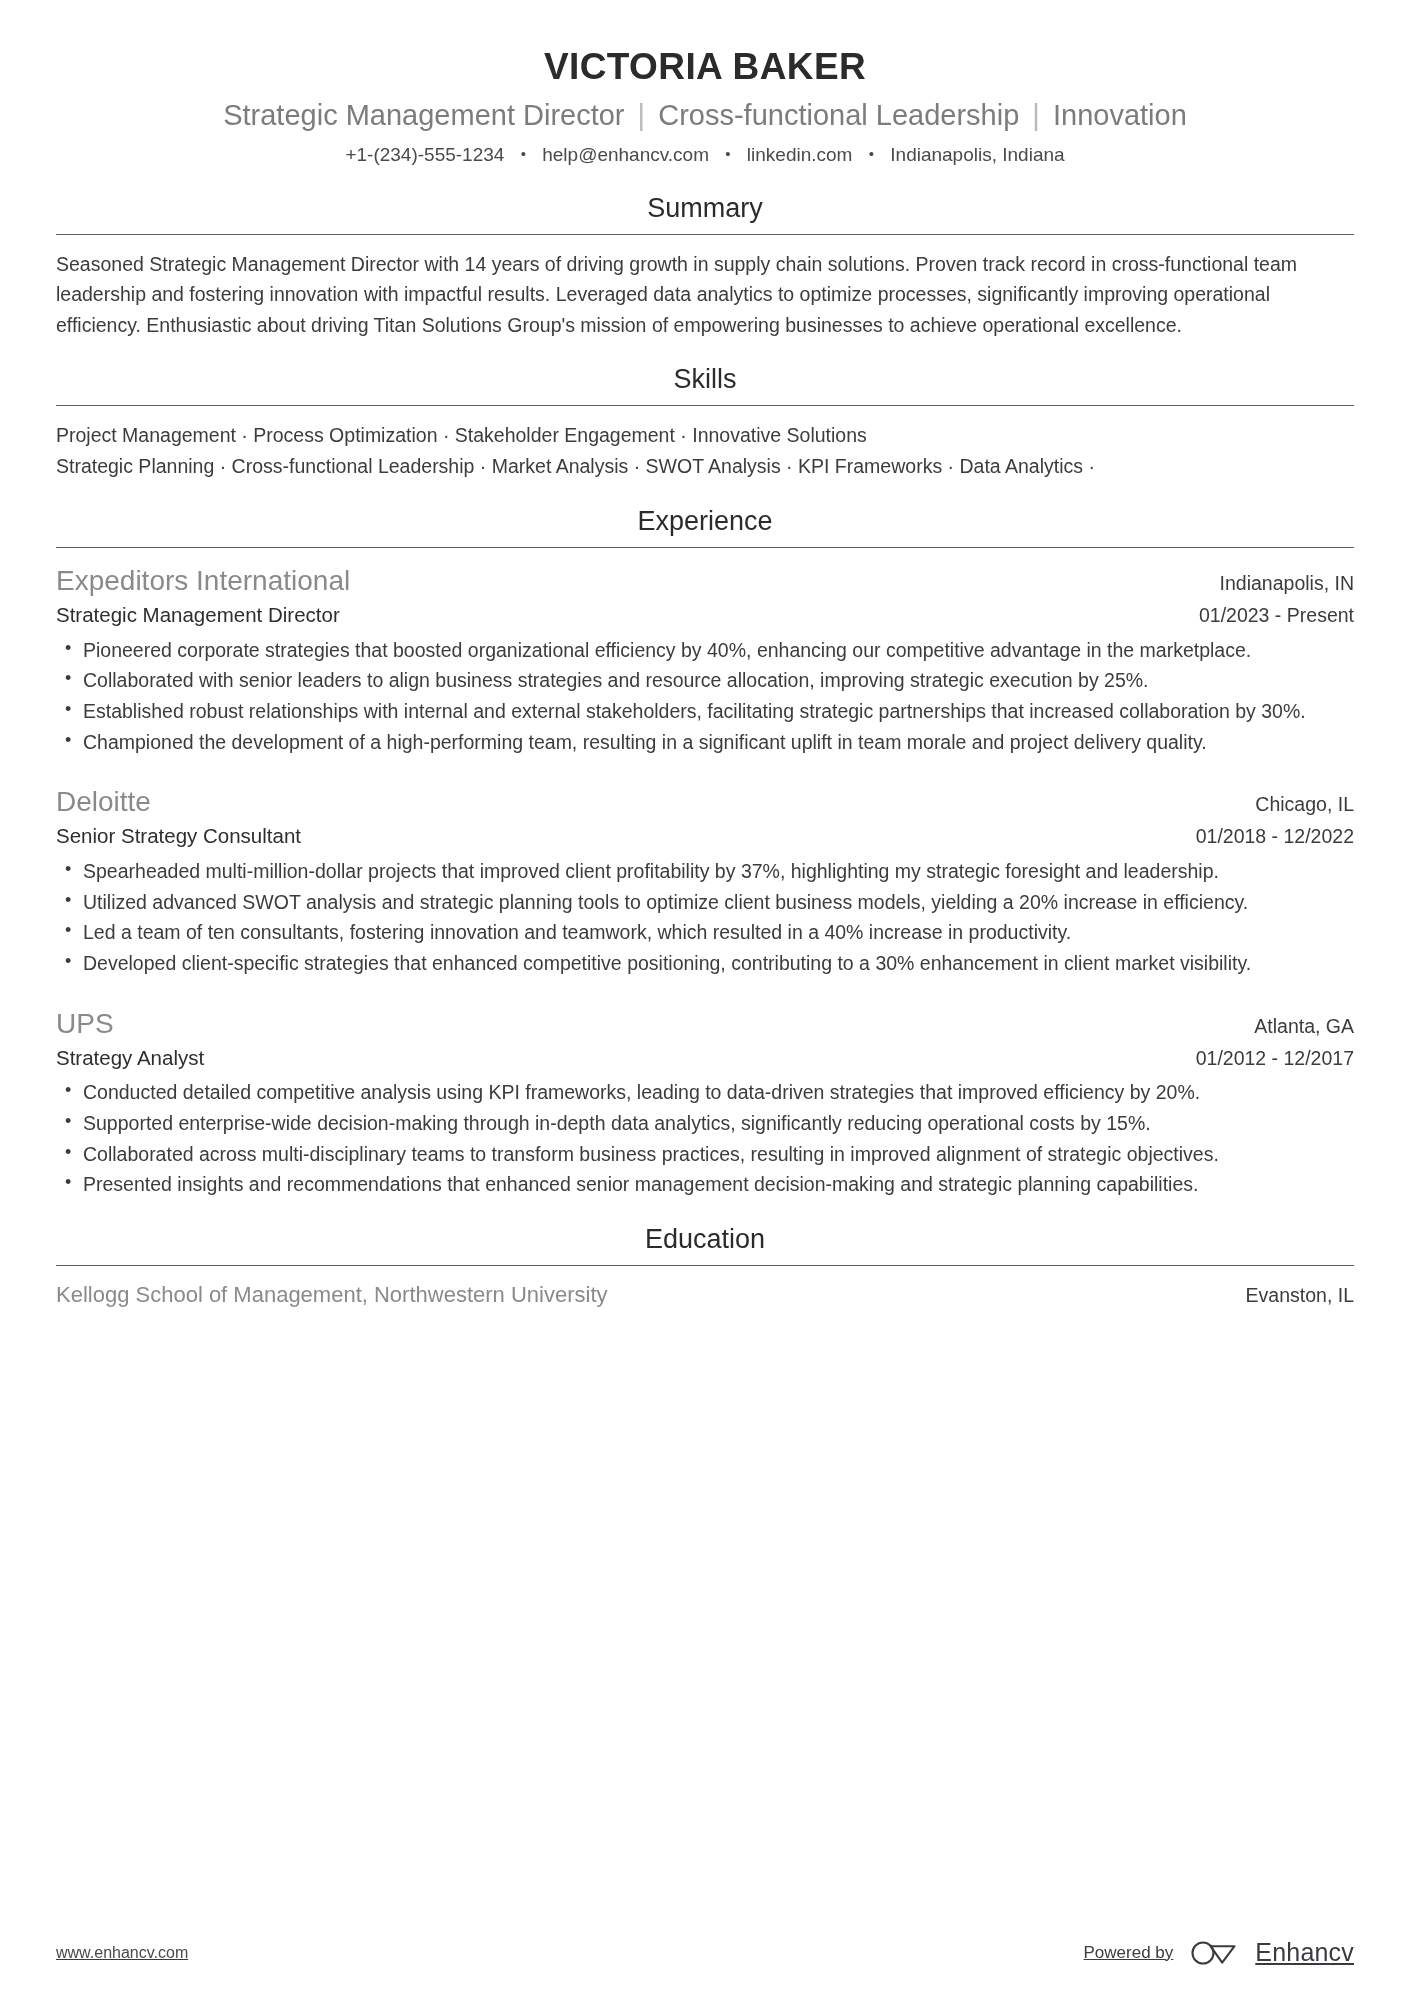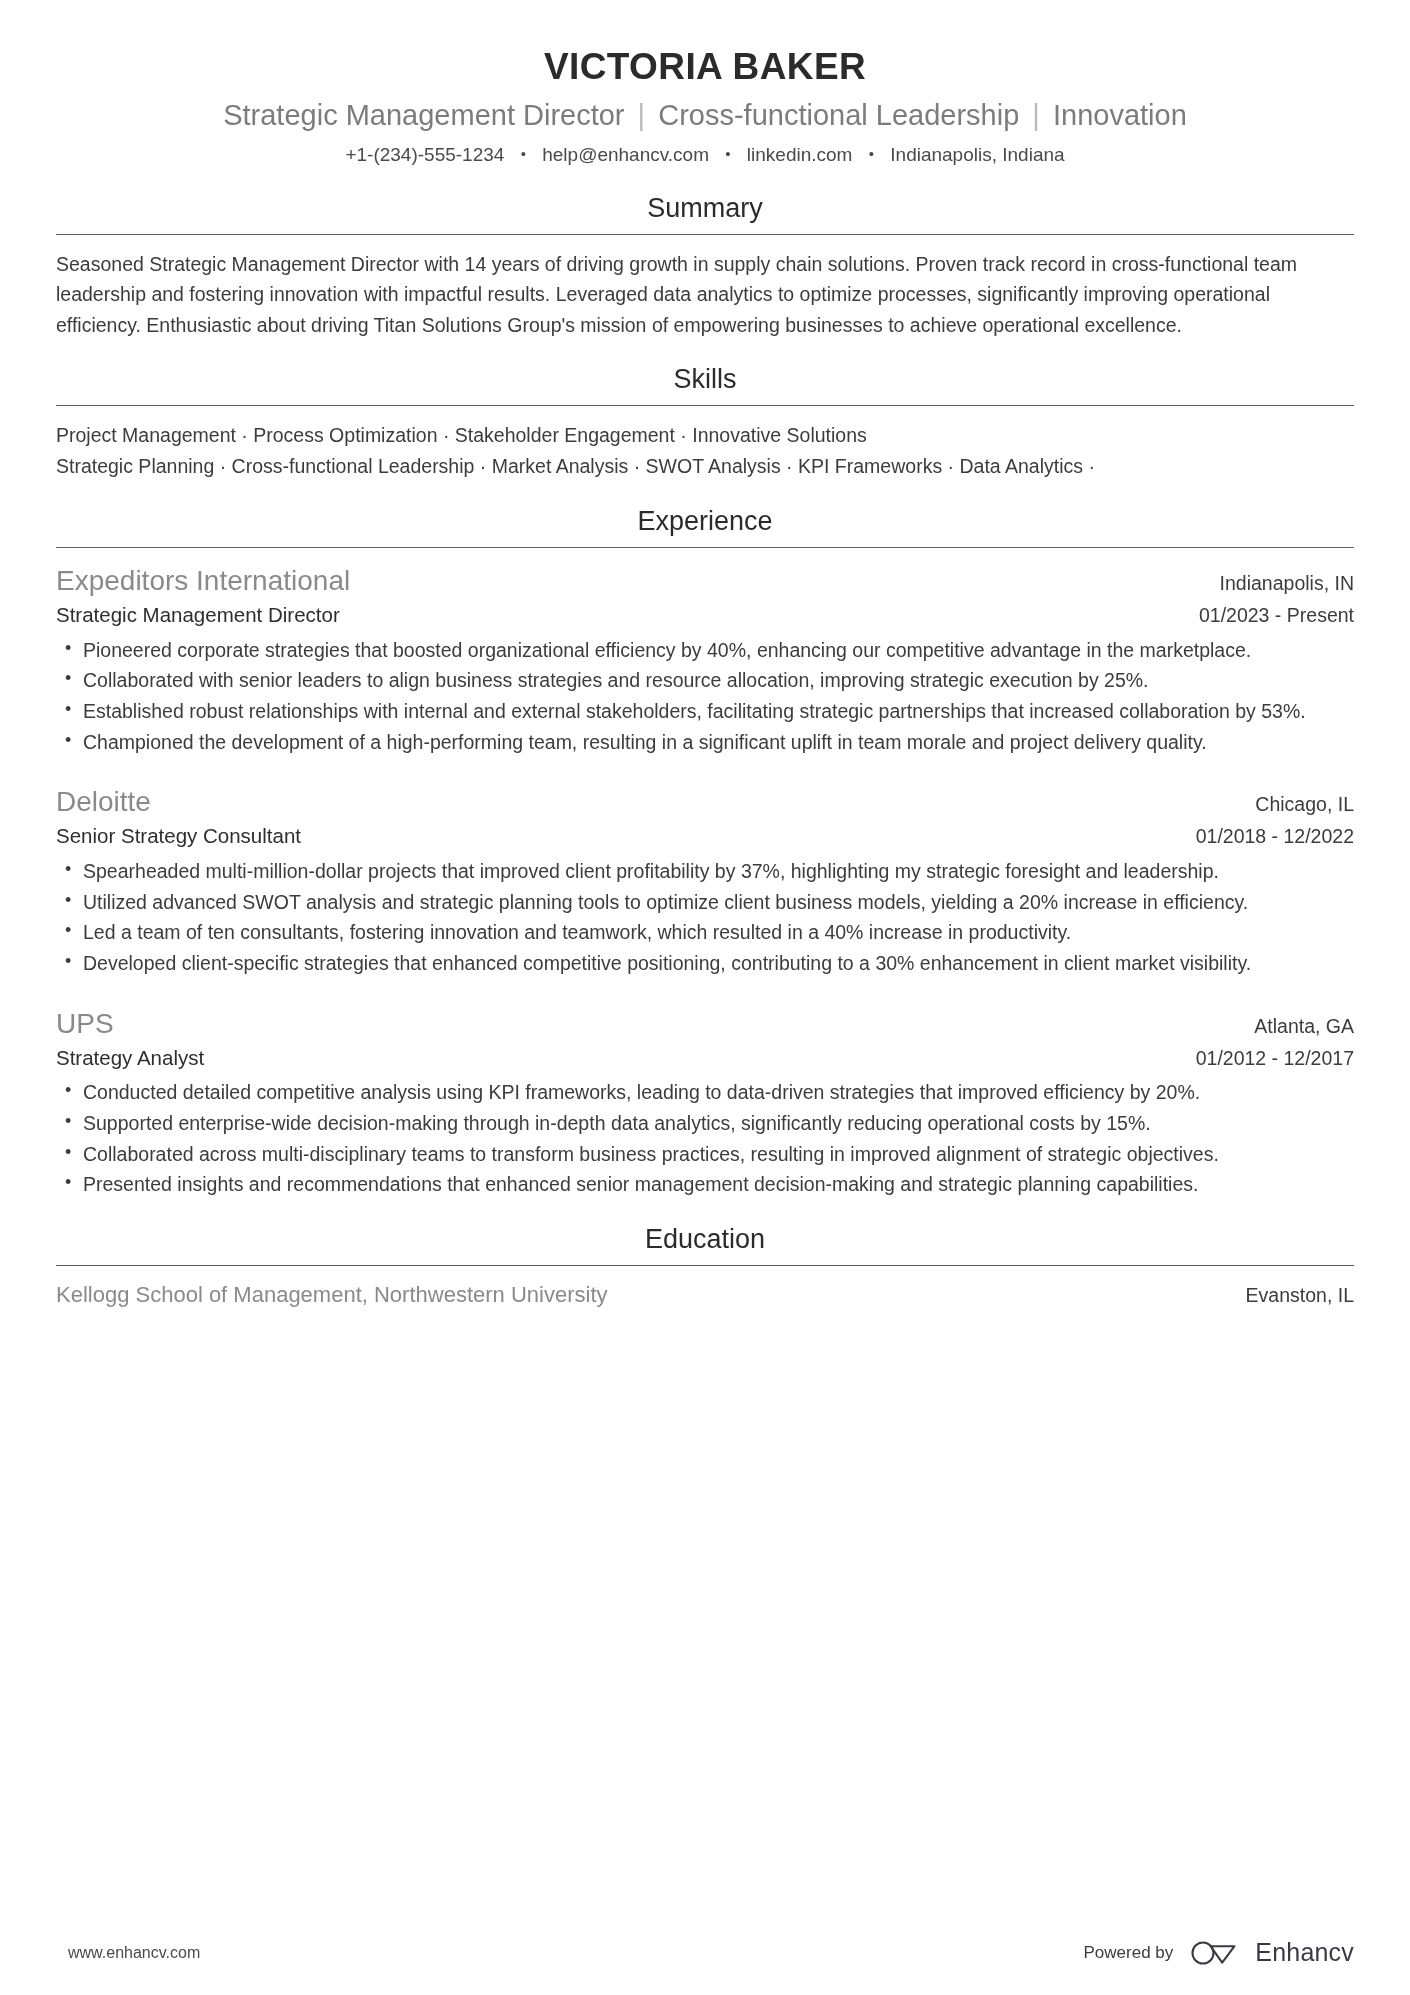--- a/index.html
+++ b/index.html
@@ -142,26 +142,27 @@
   .edu-org {
     font-size: 22px;
     color: #8a8a8a;
     font-weight: 400;
     line-height: 1.38;
   }
 
   
   .footer {
     position: absolute;
-    left: 68px;
+    left: 56px;
     right: 56px;
     bottom: 28px;
     display: flex;
     align-items: center;
     justify-content: space-between;
+    text-decoration: underline;
   }
   .footer-url {
     font-size: 16px;
     color: #4a4a4a;
   }
   .footer-brand {
     display: flex;
     align-items: center;
     gap: 17px;
   }
@@ -231,21 +232,21 @@
         <div class="org">Expeditors International</div>
         <div class="org-right">Indianapolis, IN</div>
       </div>
       <div class="entry-row">
         <div class="role">Strategic Management Director</div>
         <div class="role-right">01/2023 - Present</div>
       </div>
       <ul class="bullets">
         <li>Pioneered corporate strategies that boosted organizational efficiency by 40%, enhancing our competitive advantage in the marketplace.</li>
         <li>Collaborated with senior leaders to align business strategies and resource allocation, improving strategic execution by 25%.</li>
-        <li>Established robust relationships with internal and external stakeholders, facilitating strategic partnerships that increased collaboration by 53%.</li>
+        <li>Established robust relationships with internal and external stakeholders, facilitating strategic partnerships that increased collaboration by 30%.</li>
         <li>Championed the development of a high-performing team, resulting in a significant uplift in team morale and project delivery quality.</li>
       </ul>
     </div>
 
     <div class="entry">
       <div class="entry-row">
         <div class="org">Deloitte</div>
         <div class="org-right">Chicago, IL</div>
       </div>
       <div class="entry-row">

